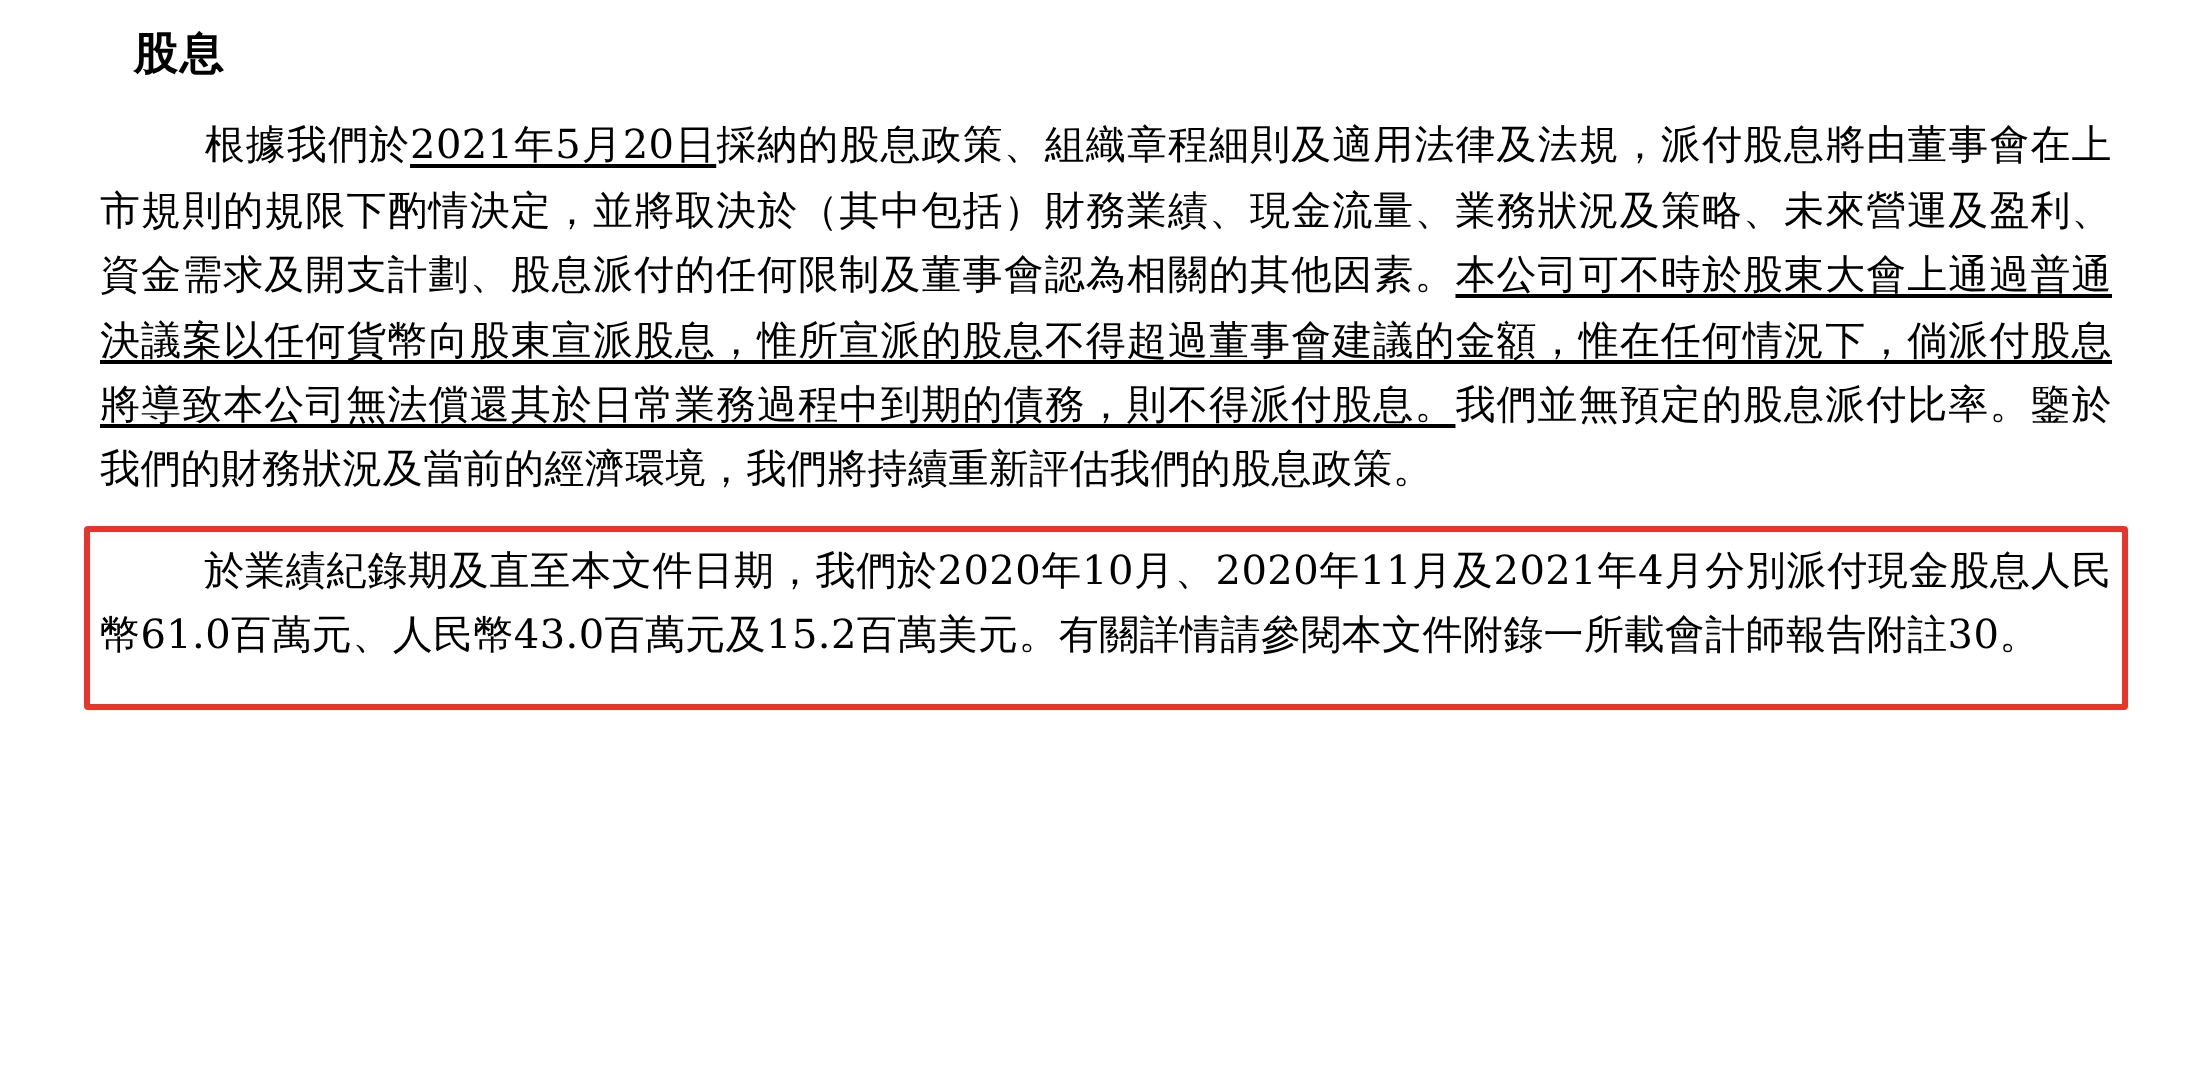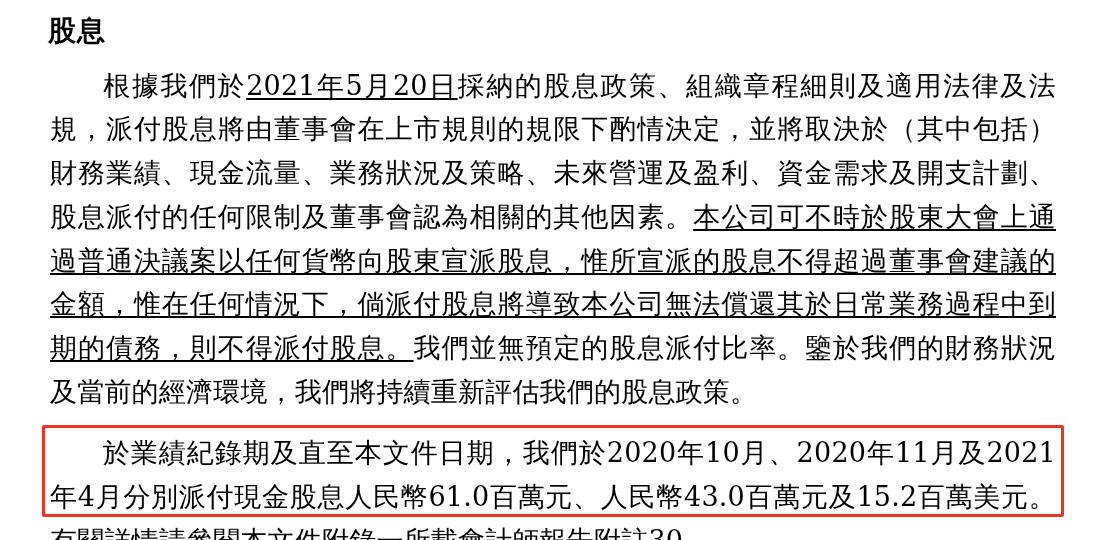--- a/index.html
+++ b/index.html
@@ -18,29 +18,29 @@
 
   .page {
     position: relative;
     width: 1100px;
     height: 540px;
     box-sizing: border-box;
     padding: 8px 40px 0 40px;
   }
 
   .doc-title {
-    font-size: 28px;
+    font-size: 22px;
     font-weight: bold;
     letter-spacing: 1px;
-    margin: 6px 0 0 8px;
+    margin: 6px 0 0 27px;
     line-height: 1.2;
   }
 
   .para {
-    font-size: 27px;
+    font-size: 20px;
     line-height: 1.62;
     text-align: justify;
     text-justify: inter-ideograph;
     margin: 16px 0 0 10px;
     padding-right: 4px;
     letter-spacing: 0.2px;
   }
   .para .indent {
     display: inline-block;
     width: 52px;

